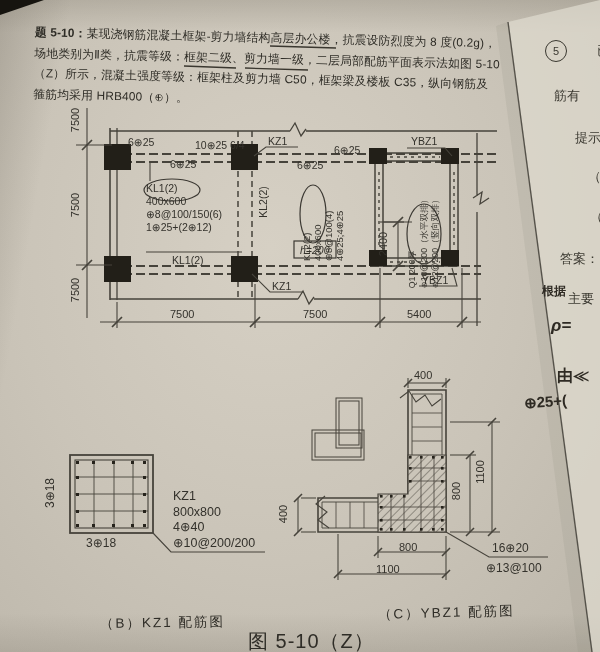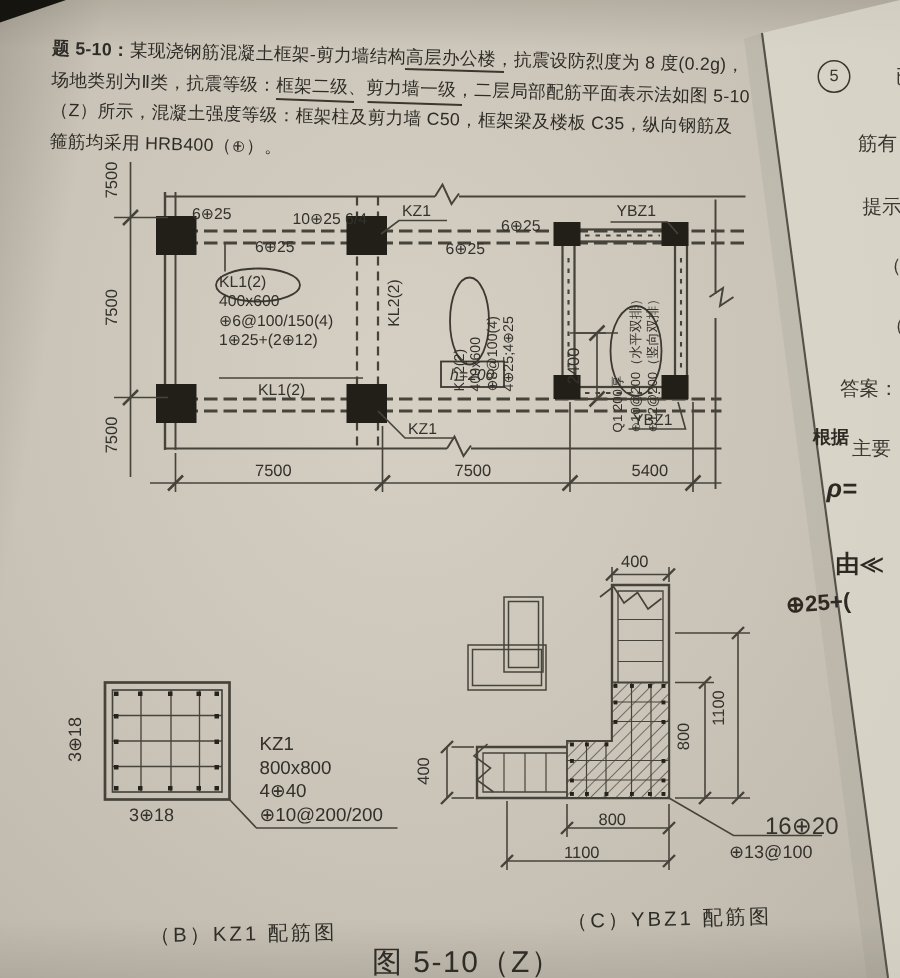--- a/index.html
+++ b/index.html
@@ -264,21 +264,21 @@
   <div class="lbl" style="left:268px;top:135px">KZ1</div>
   <div class="lbl" style="left:272px;top:280px">KZ1</div>
   <div class="lbl" style="left:411px;top:135px">YBZ1</div>
   <div class="lbl" style="left:422px;top:274px">YBZ1</div>
   <div class="lbl" style="left:172px;top:254px">KL1(2)</div>
   <div class="lbl rot" style="left:247px;top:196px">KL2(2)</div>
 
   <div class="ann" style="left:146px;top:182px">
     <div>KL1(2)</div>
     <div>400x600</div>
-    <div>⊕6@100/150(4)</div>
+    <div>⊕8@100/150(6)</div>
     <div>1⊕25+(2⊕12)</div>
   </div>
 
   <div class="ann rot" style="left:276px;top:192px;width:94px;font-size:9.5px;line-height:11px">
     <div>KL2(2)</div>
     <div>400x600</div>
     <div>⊕8@100(4)</div>
     <div>4⊕25;4⊕25</div>
   </div>
 
@@ -288,49 +288,49 @@
     <div>⊕12@200（竖向双排）</div>
   </div>
 
   <div class="lbl" style="left:300px;top:244px;font-style:italic">h=200</div>
 
   <div class="dim rot" style="left:63px;top:114px">7500</div>
   <div class="dim rot" style="left:63px;top:199px">7500</div>
   <div class="dim rot" style="left:63px;top:284px">7500</div>
   <div class="dim" style="left:170px;top:308px">7500</div>
   <div class="dim" style="left:303px;top:308px">7500</div>
-  <div class="dim" style="left:421px;top:308px">5400</div>
+  <div class="dim" style="left:407px;top:308px">5400</div>
   <div class="dim rot" style="left:371px;top:238px">2400</div>
 
 
   <div class="dim rot" style="left:35px;top:486px;font-size:12px">3⊕18</div>
   <div class="dim" style="left:86px;top:536px;font-size:12px">3⊕18</div>
   <div class="note" style="left:173px;top:489px">
     <div>KZ1</div>
     <div>800x800</div>
     <div>4⊕40</div>
     <div>⊕10@200/200</div>
   </div>
   <div class="cap" style="left:100px;top:614px;transform:rotate(-1deg)">（B）KZ1 配筋图</div>
 
   <div class="dim" style="left:414px;top:369px">400</div>
   <div class="dim rot" style="left:468px;top:466px">1100</div>
   <div class="dim rot" style="left:447px;top:485px">800</div>
   <div class="dim rot" style="left:274px;top:508px">400</div>
   <div class="dim" style="left:399px;top:541px">800</div>
   <div class="dim" style="left:376px;top:563px">1100</div>
-  <div class="dim" style="left:510px;top:541px;font-size:16px">16⊕20</div>
+  <div class="dim" style="left:492px;top:541px;font-size:12px">16⊕20</div>
   <div class="dim" style="left:486px;top:561px;font-size:12px">⊕13@100</div>
   <div class="cap" style="left:378px;top:604px;transform:rotate(-1.5deg)">（C）YBZ1 配筋图</div>
 
   <div class="cap" style="left:248px;top:628px;font-size:20px;letter-spacing:1px">图 5-10（Z）</div>
 
   <div id="circle5">5</div>
   <div class="mtxt" style="left:597px;top:42px">已知.</div>
-  <div class="mtxt" style="left:572px;top:87px">筋有</div>
+  <div class="mtxt" style="left:554px;top:87px">筋有</div>
   <div class="mtxt" style="left:575px;top:129px">提示</div>
   <div class="mtxt" style="left:588px;top:168px">（</div>
   <div class="mtxt" style="left:590px;top:208px">（</div>
   <div class="mtxt" style="left:560px;top:250px">答案：</div>
   <div class="mtxt" style="left:568px;top:290px">主要</div>
   <div class="hand" style="left:542px;top:283px;font-size:12px">根据</div>
   <div class="hand" style="left:551px;top:316px;font-size:17px;font-style:italic">ρ=</div>
   <div class="hand" style="left:557px;top:366px;font-size:16px">由≪</div>
   <div class="hand" style="left:524px;top:393px;font-size:15px;transform:rotate(-4deg)">⊕25+(</div>
 

